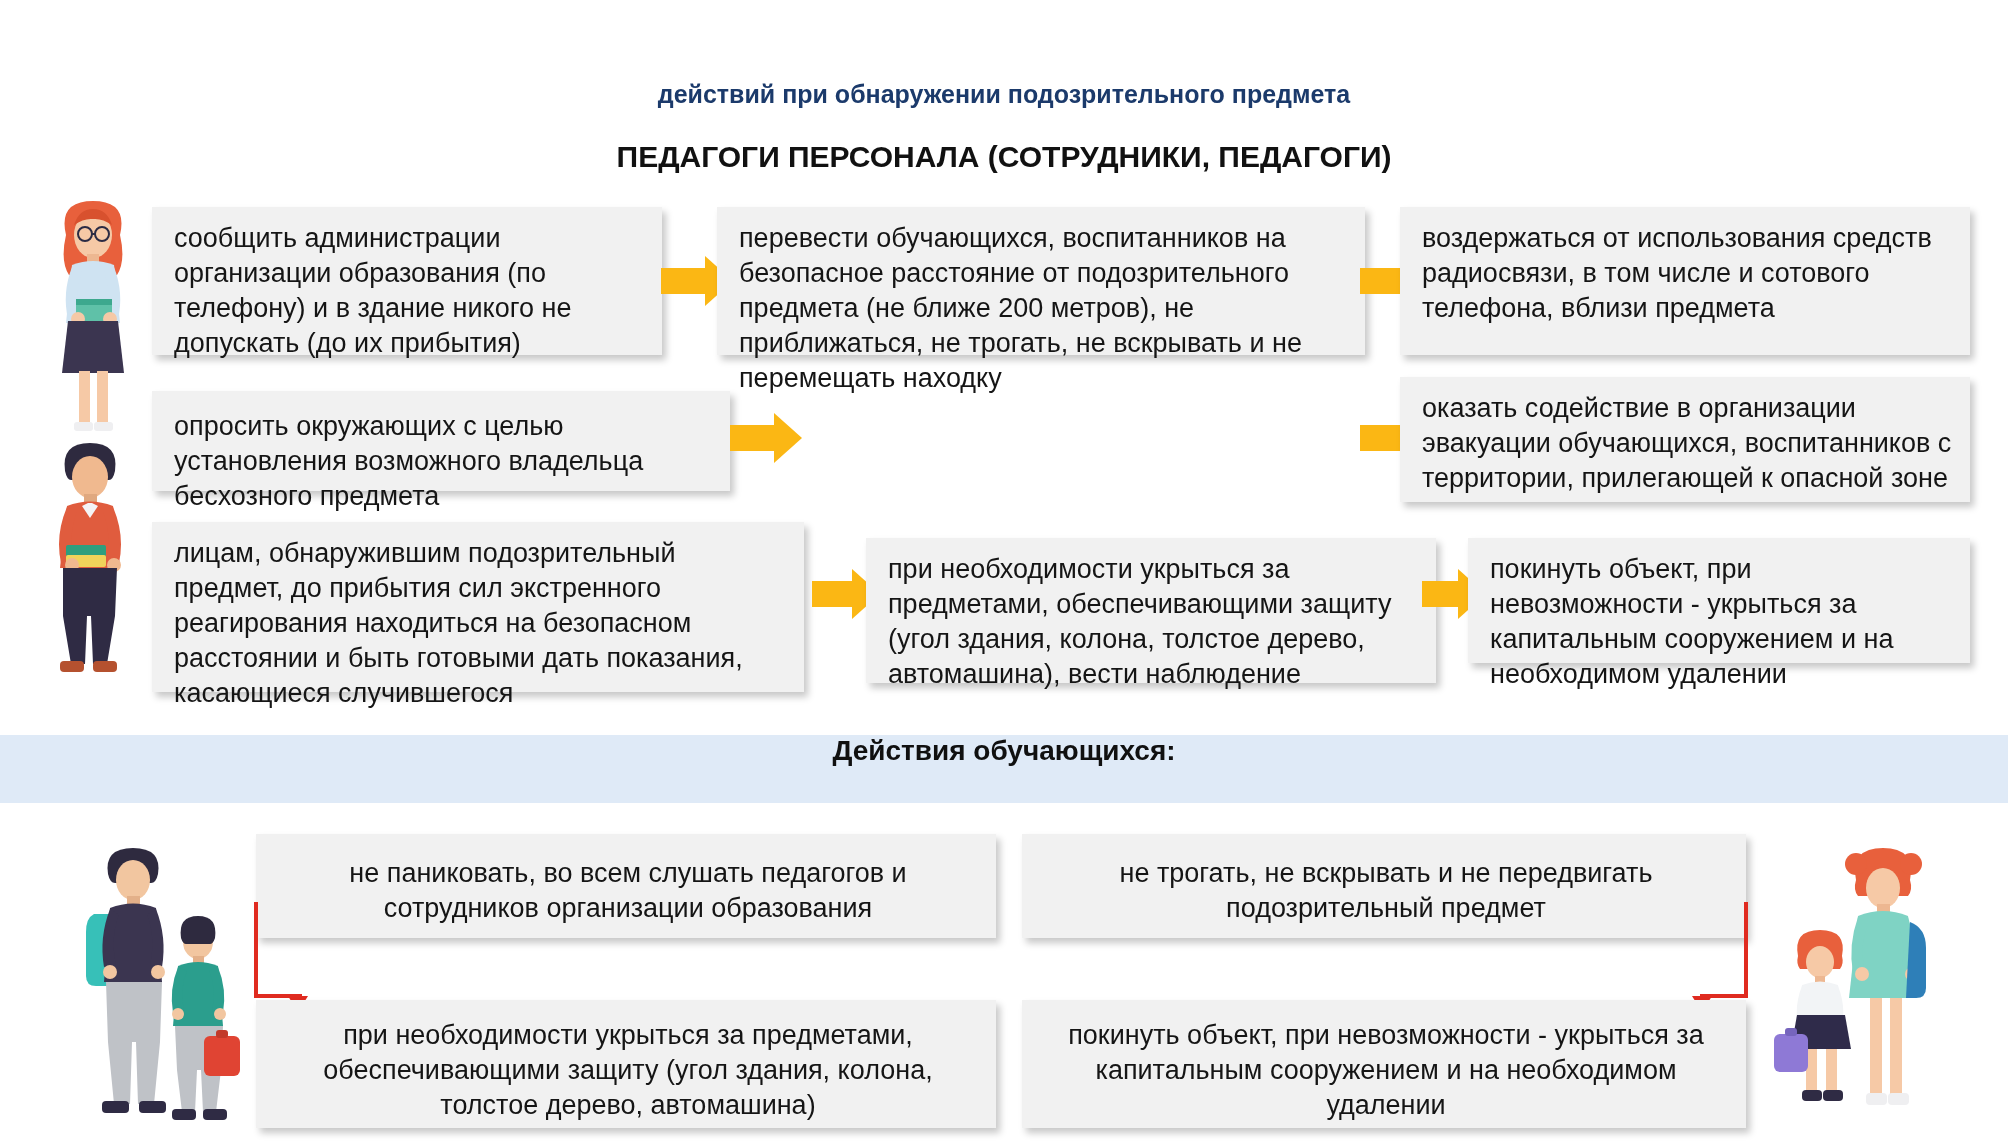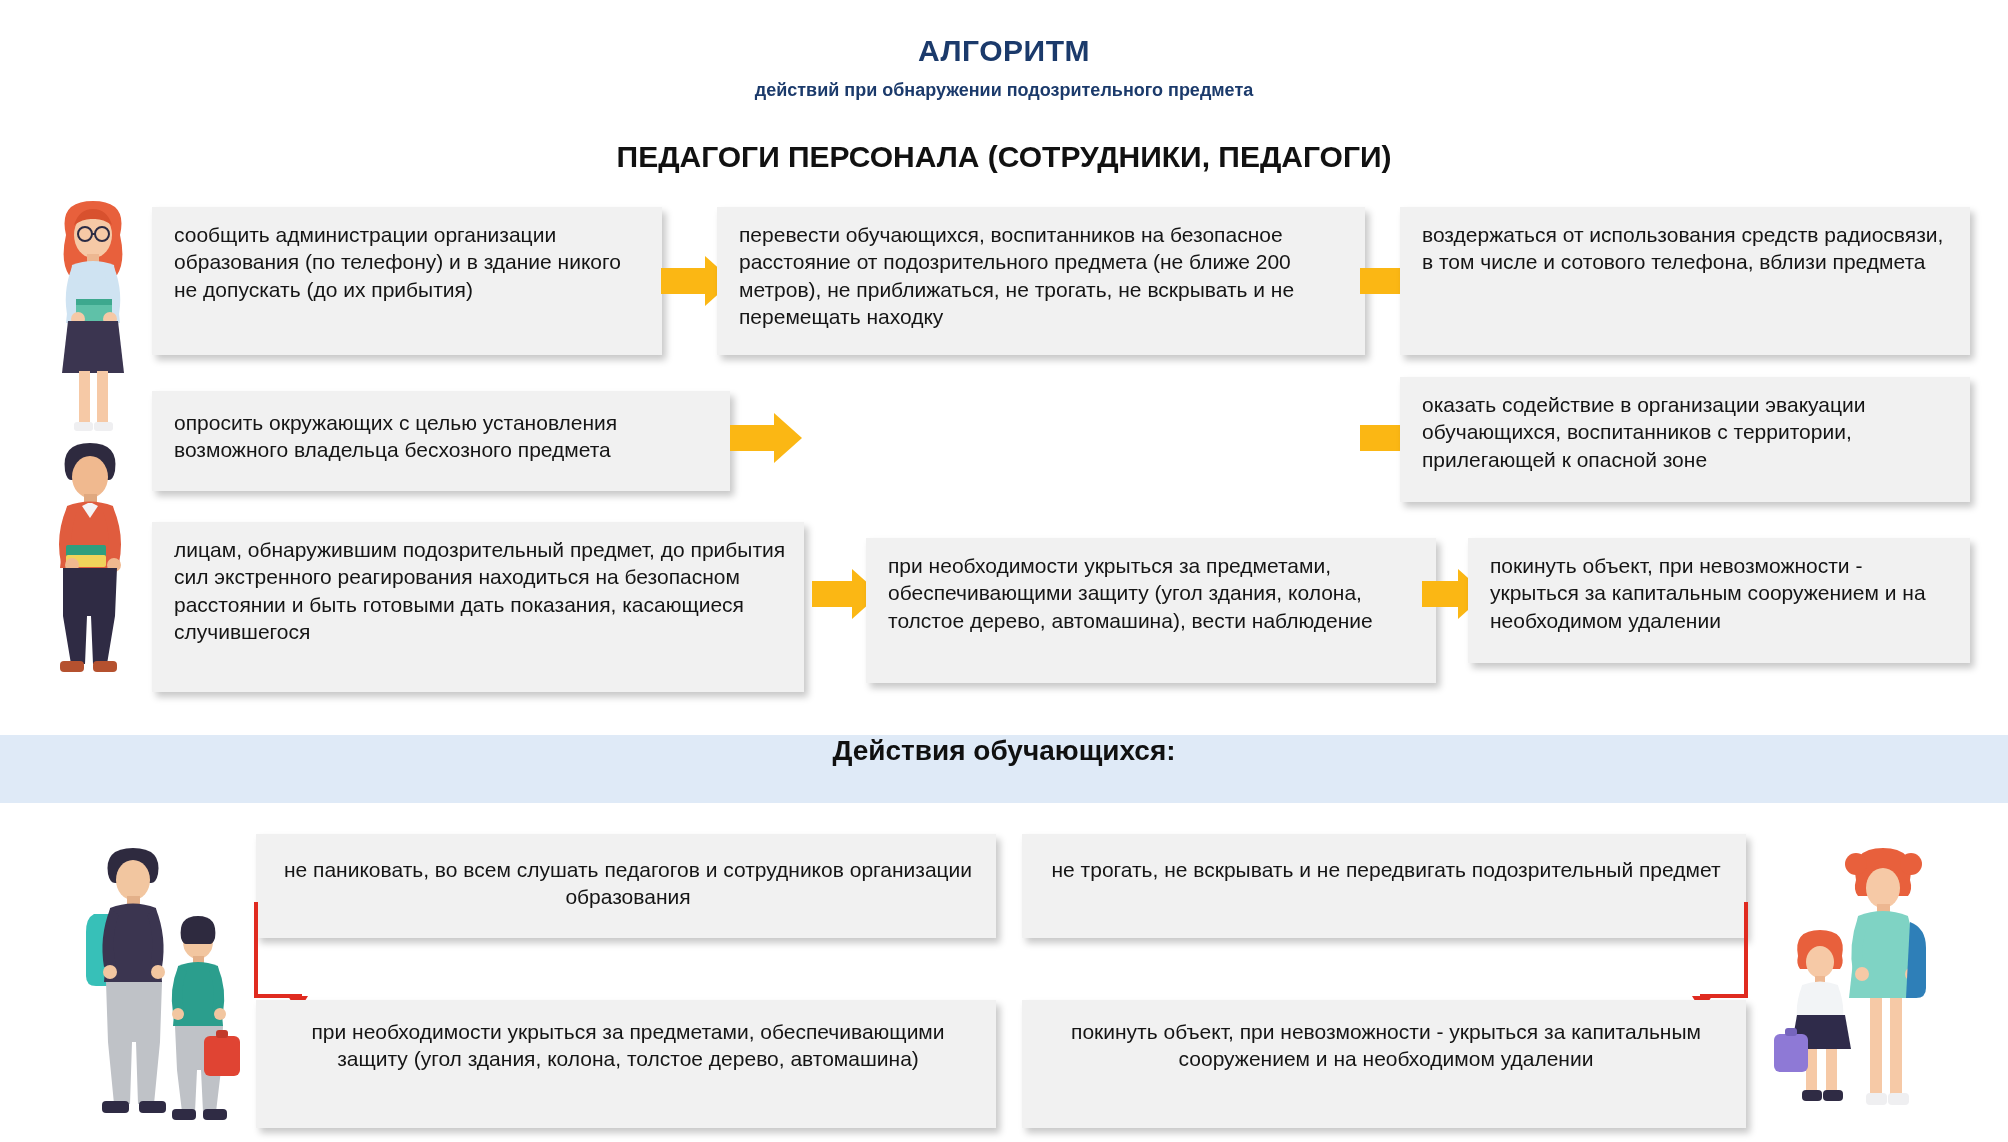--- a/index.html
+++ b/index.html
@@ -12,33 +12,33 @@
   }
   .stage{position:relative;width:2008px;height:1142px;}
 
   
   .title-main{
     position:absolute;left:0;top:34px;width:2008px;text-align:center;
     font-size:30px;font-weight:bold;color:#1b3a6b;letter-spacing:.5px;
   }
   .title-sub{
     position:absolute;left:0;top:80px;width:2008px;text-align:center;
-    font-size:18px;font-weight:bold;color:#1b3a6b;
+    font-size:25px;font-weight:bold;color:#1b3a6b;
   }
   .title-section{
     position:absolute;left:0;top:140px;width:2008px;text-align:center;
     font-size:30px;font-weight:bold;color:#111111;
   }
 
   
   .box{
     position:absolute;
     background:#f1f1f1;
     box-shadow:4px 5px 7px rgba(0,0,0,.22);
-    font-size:21px;line-height:1.30;color:#151515;
+    font-size:27px;line-height:1.30;color:#151515;
     padding:14px 18px 14px 22px;
     box-sizing:border-box;
   }
   .box.center{text-align:center;}
   .box .txt{display:block;}
 
   
   .chev{
     position:absolute;
     width:0;height:0;
@@ -69,21 +69,20 @@
 
   
   .fig{position:absolute;}
   svg{display:block;}
 </style>
 </head>
 <body>
 
 <div class="stage">
 
-  <div class="title-main">АЛГОРИТМ</div>
   <div class="title-sub">действий при обнаружении подозрительного предмета</div>
   <div class="title-section">ПЕДАГОГИ ПЕРСОНАЛА (СОТРУДНИКИ, ПЕДАГОГИ)</div>
 
   <div class="fig" style="left:38px;top:195px;">
     <svg width="110" height="250" viewBox="0 0 110 250">
 
       <path d="M28 40 q-8 -34 27 -34 q35 0 27 34 q6 26 -3 40 l-48 0 q-9 -14 -3 -40z" fill="#e8603c"></path>
 
       <ellipse cx="55" cy="40" rx="19" ry="23" fill="#f6c9a6"></ellipse>
 

